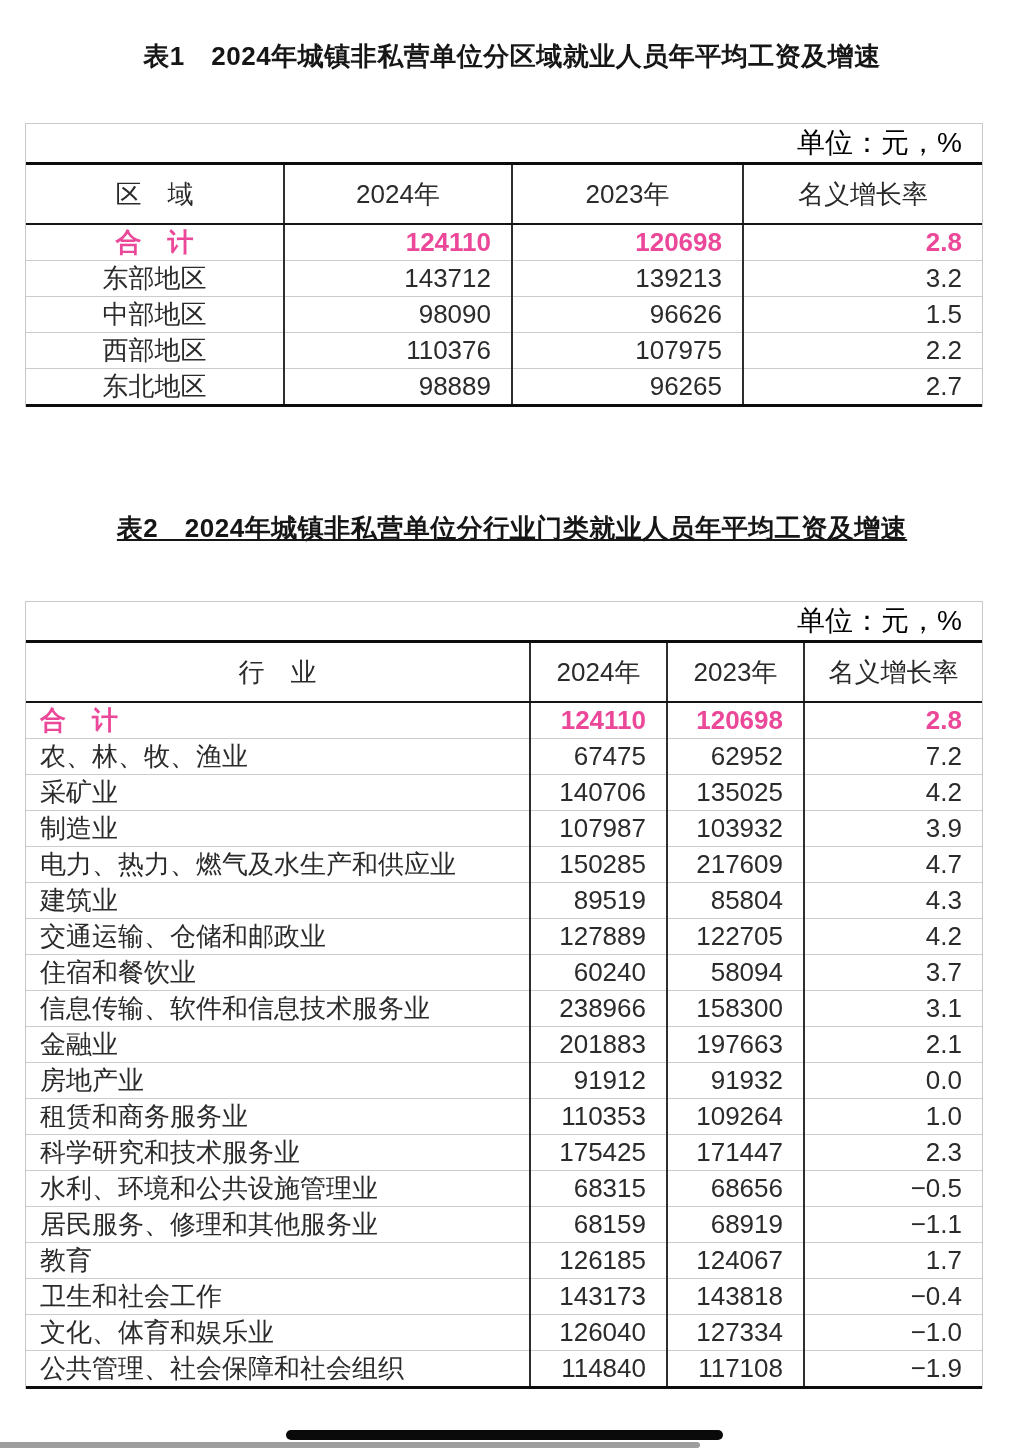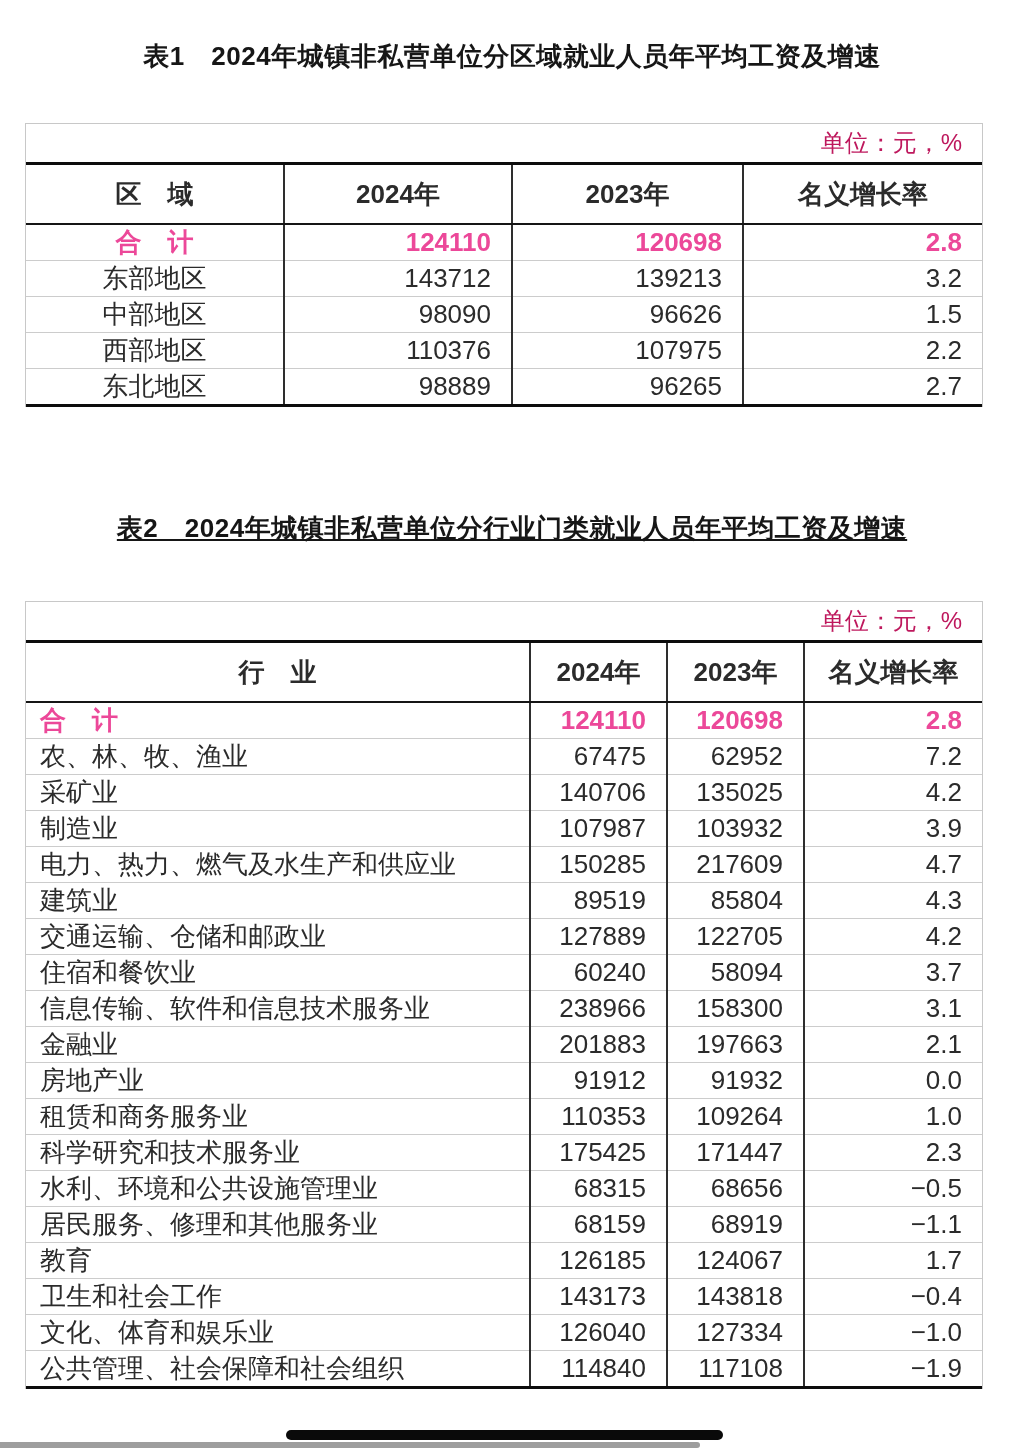--- a/index.html
+++ b/index.html
@@ -16,30 +16,30 @@
   #title2{padding-top:90px;text-decoration:underline;}
   .tbl-wrap{
     margin-left:25px;width:956px;
     border:1px solid #c8c8c8;border-bottom:none;
     box-sizing:content-box;
   }
   #table1-wrap{margin-top:52px;}
   #table2-wrap{margin-top:58px;}
   .unit-row{
     height:38px;line-height:38px;text-align:right;padding-right:20px;
-    font-size:24px;color:#be185d;
+    font-size:28px;color:#000000;
     border-bottom:3px solid #0c0c0c;
   }
   table.data-table{
     width:100%;border-collapse:collapse;table-layout:fixed;
     font-size:26px;color:#2b2b2b;
     border-bottom:3px solid #0c0c0c;
   }
   .data-table th{
-    font-weight:700;height:58px;vertical-align:middle;text-align:center;
+    font-weight:400;height:58px;vertical-align:middle;text-align:center;
     border-bottom:2px solid #151515;padding:0;
   }
   .data-table td{vertical-align:middle;border-bottom:1px solid #cccccc;padding:0;}
   .t1 td{height:34px;}
   .t2 td{height:35px;}
   .data-table th:not(:last-child),
   .data-table td:not(:last-child){border-right:2px solid #2e2e2e;}
   .c-num{text-align:right;padding-right:20px !important;}
   .t1 .c-label{text-align:center;}
   .t2 .c-label{text-align:left;padding-left:14px !important;}

